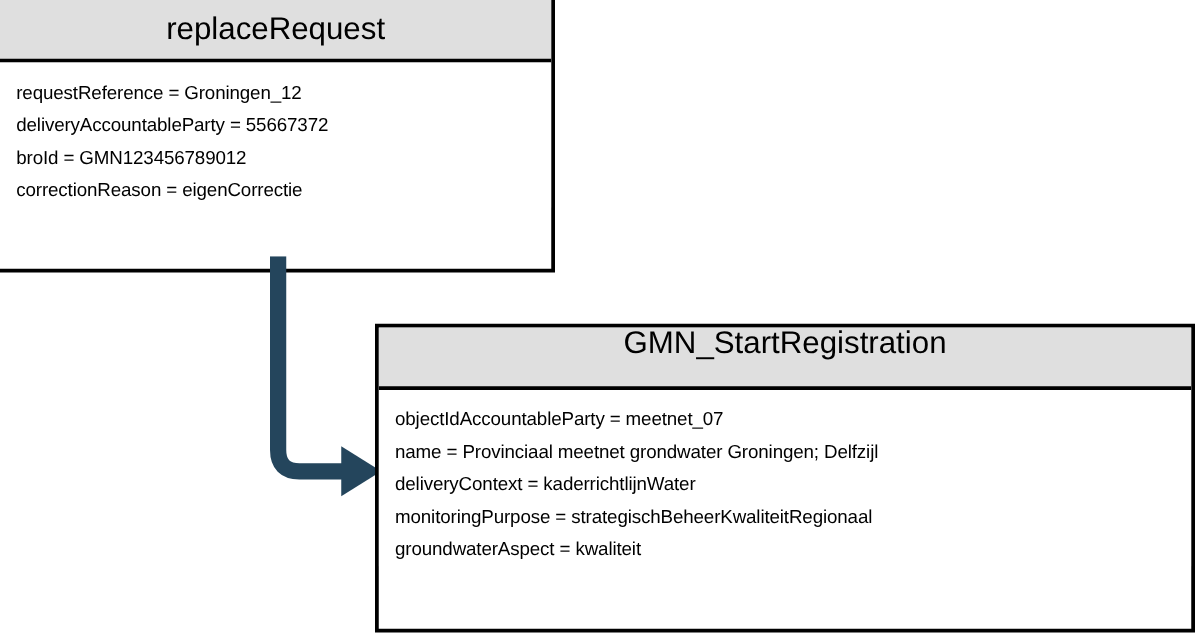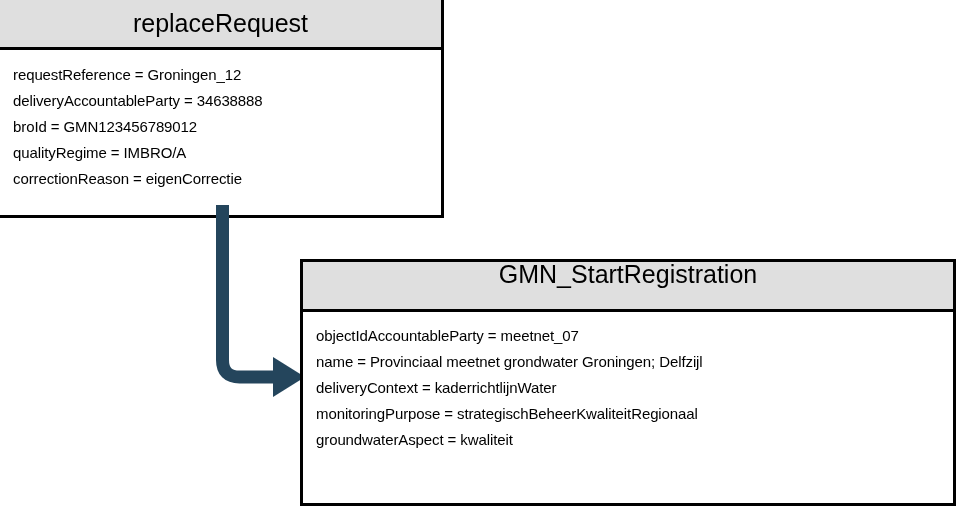--- a/index.html
+++ b/index.html
@@ -100,23 +100,22 @@
 </style>
 </head>
 <body>
 
 <div id="canvas">
 
   <div class="uml-box" id="box-replace-request">
     <div class="uml-header">replaceRequest</div>
     <div class="uml-body">
       <div class="attr-line">requestReference = Groningen_12</div>
-      <div class="attr-line">deliveryAccountableParty = 34638888</div>
+      <div class="attr-line">deliveryAccountableParty = 55667372</div>
       <div class="attr-line">broId = GMN123456789012</div>
-      <div class="attr-line">qualityRegime = IMBRO/A</div>
       <div class="attr-line">correctionReason = eigenCorrectie</div>
     </div>
   </div>
 
   <svg id="connector-arrow" viewBox="0 0 130 200">
     <path d="M 27.5 0 L 27.5 155 Q 27.5 172 44.5 172 L 83 172" fill="none" stroke="#24455c" stroke-width="13" stroke-linecap="butt" stroke-linejoin="round"></path>
     <path d="M 78 152 L 110 172 L 78 192 Z" fill="#24455c" stroke="none"></path>
   </svg>
 
   <div class="uml-box" id="box-gmn-startregistration">

